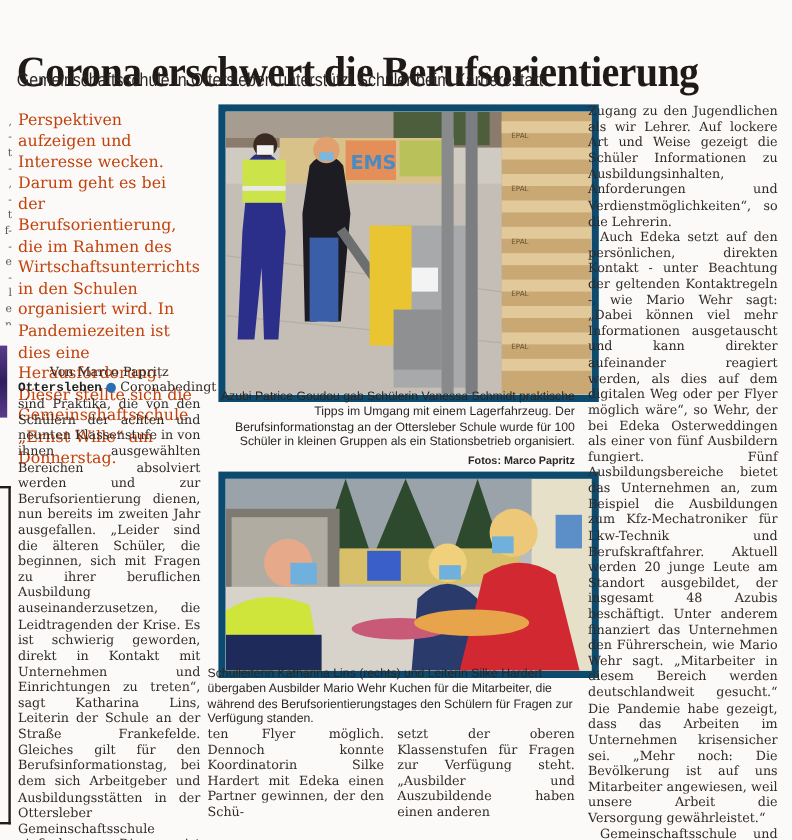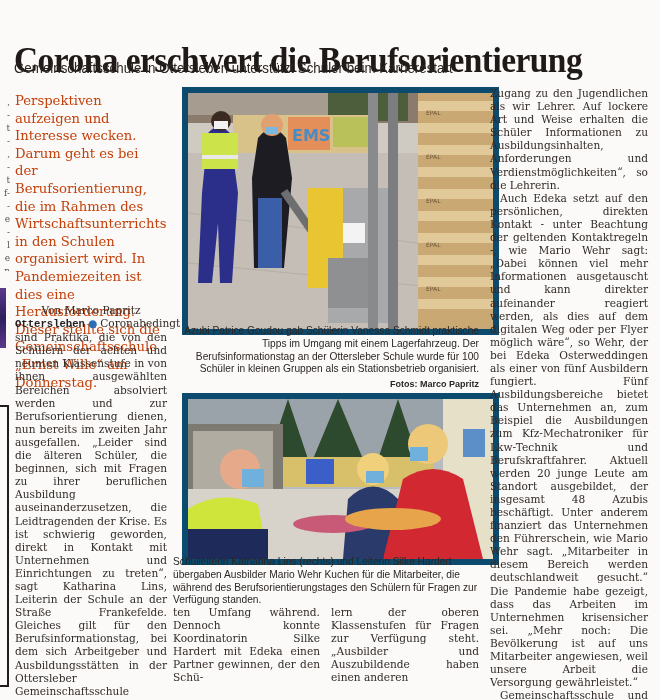--- a/index.html
+++ b/index.html
@@ -122,24 +122,24 @@
     <rect x="222" y="48" width="18" height="14" fill="#6fb0dc"></rect>
     <ellipse cx="145" cy="125" rx="40" ry="9" fill="#c85a78"></ellipse>
     <ellipse cx="205" cy="120" rx="48" ry="11" fill="#e7a44a"></ellipse>
   </svg>
 </div>
 <div class="caption" style="top:556px;">
   <span>Schulleiterin Katharina Lins (rechts) und Leiterin Silke Hardert übergaben Ausbilder Mario Wehr Kuchen für die Mitarbeiter, die während des Berufsorientierungstages den Schülern für Fragen zur Verfügung standen.</span>
 </div>
 
 <div class="col" style="left:173px;top:606px;width:147px;">
-  <p>ten Umfang während. Dennoch konnte Koordinatorin Silke Hardert mit Edeka einen Partner gewinnen, der den Schü-</p>
+  <p>ten Flyer möglich. Dennoch konnte Koordinatorin Silke Hardert mit Edeka einen Partner gewinnen, der den Schü-</p>
 </div>
 
 <div class="col" style="left:331px;top:606px;width:148px;">
-  <p>lern der oberen Klassenstufen für Fragen zur Verfügung steht. „Ausbilder und Auszubildende haben einen anderen</p>
+  <p>setzt der oberen Klassenstufen für Fragen zur Verfügung steht. „Ausbilder und Auszubildende haben einen anderen</p>
 </div>
 
 <div class="col" style="left:490px;top:87px;width:158px;">
-  <p>Zugang zu den Jugendlichen als wir Lehrer. Auf lockere Art und Weise erhalten die Schüler Informationen zu Ausbildungsinhalten, Anforderungen und Verdienstmöglichkeiten“, so die Lehrerin.</p>
+  <p>Zugang zu den Jugendlichen als wir Lehrer. Auf lockere Art und Weise gezeigt die Schüler Informationen zu Ausbildungsinhalten, Anforderungen und Verdienstmöglichkeiten“, so die Lehrerin.</p>
   <p class="indent">Auch Edeka setzt auf den persönlichen, direkten Kontakt - unter Beachtung der geltenden Kontaktregeln -, wie Mario Wehr sagt: „Dabei können viel mehr Informationen ausgetauscht und kann direkter aufeinander reagiert werden, als dies auf dem digitalen Weg oder per Flyer möglich wäre“, so Wehr, der bei Edeka Osterweddingen als einer von fünf Ausbildern fungiert. Fünf Ausbildungsbereiche bietet das Unternehmen an, zum Beispiel die Ausbildungen zum Kfz-Mechatroniker für Lkw-Technik und Berufskraftfahrer. Aktuell werden 20 junge Leute am Standort ausgebildet, der insgesamt 48 Azubis beschäftigt. Unter anderem finanziert das Unternehmen den Führerschein, wie Mario Wehr sagt. „Mitarbeiter in diesem Bereich werden deutschlandweit gesucht.“ Die Pandemie habe gezeigt, dass das Arbeiten im Unternehmen krisensicher sei. „Mehr noch: Die Bevölkerung ist auf uns Mitarbeiter angewiesen, weil unsere Arbeit die Versorgung gewährleistet.“</p>
   <p class="indent">Gemeinschaftsschule und Edeka streben eine dauerhafte Kooperation an, die schon bald beschlossen werden soll.</p>
 </div>
 
 </body></html>

